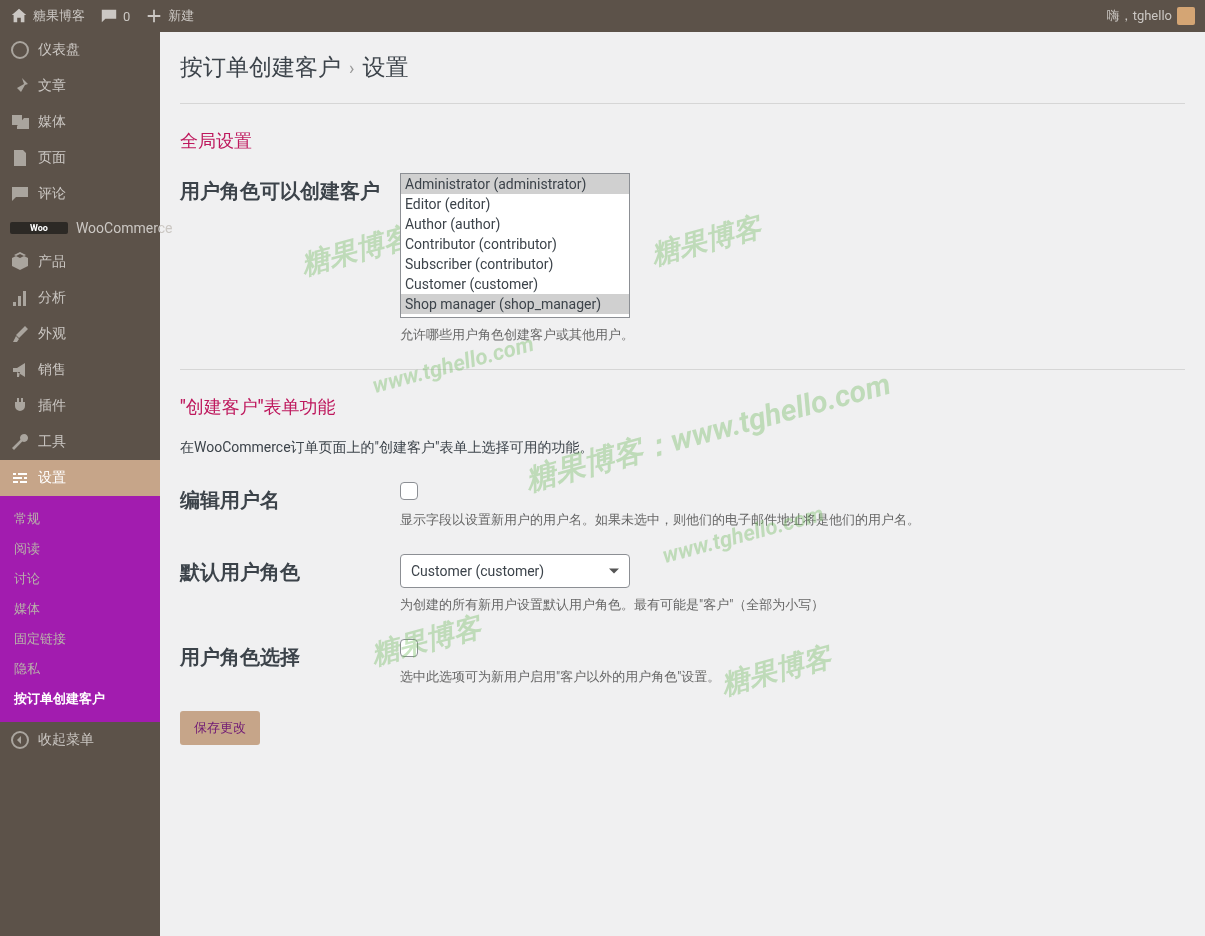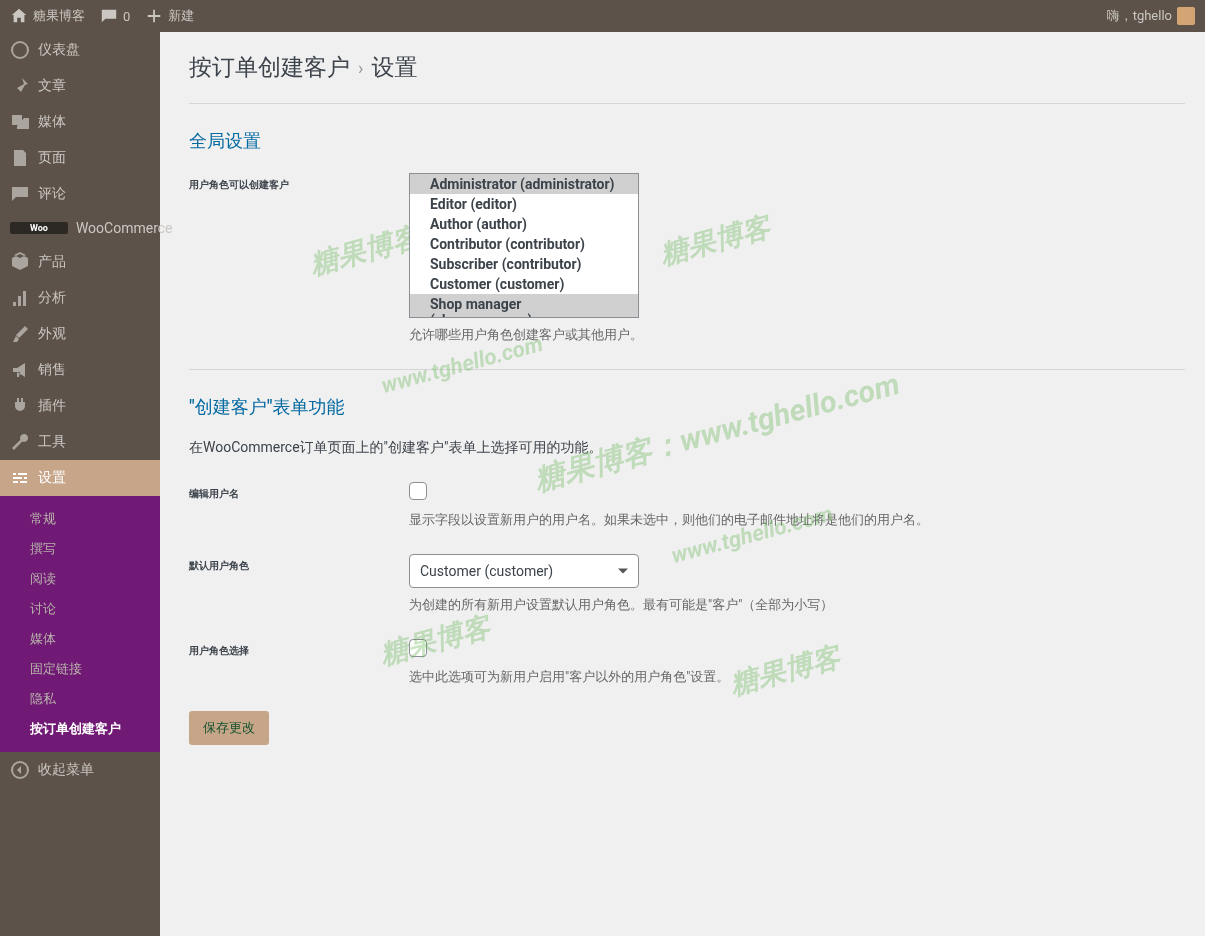--- a/index.html
+++ b/index.html
@@ -7,62 +7,62 @@
 
 
 .topbar { height: 32px; background: #5c5249; color: #cbc7c3; display: flex; align-items: center; padding: 0 10px; justify-content: space-between; }
 .topbar-left { display: flex; align-items: center; gap: 15px; }
 .topbar-right { display: flex; align-items: flex-end; gap: 8px; }
 .topbar-item { display: flex; align-items: center; gap: 5px; font-size: 13px; cursor: pointer; }
 .topbar-item svg { width: 18px; height: 18px; fill: #cbc7c3; }
 .avatar { width: 18px; height: 18px; background: #d4a574; border-radius: 2px; display: inline-block; }
 
 
-.wrap { display: flex; min-height: calc(100vh - 32px); gap: 9px; }
+.wrap { display: flex; min-height: calc(100vh - 32px); }
 
 
 .sidebar { width: 160px; background: #5c5249; color: #cbc7c3; flex-shrink: 0; }
 .menu-item { display: flex; align-items: center; gap: 8px; padding: 8px 10px; font-size: 14px; cursor: pointer; position: relative; }
 .menu-item svg { width: 20px; height: 20px; fill: #aaa59e; }
 .menu-item.open { background: #c6a589; color: #fff; }
 .menu-item.open svg { fill: #fff; }
 .menu-item.open::after { content: ""; position: absolute; right: -8px; top: 50%; transform: translateY(-50%); border: 8px solid transparent; border-right-color: #f0f0f1; }
-.submenu { background: #701a75; padding: 8px 16px; }
+.submenu { background: #a21caf; padding: 8px 0; }
 .submenu-item { padding: 6px 12px 6px 14px; font-size: 13px; cursor: pointer; color: #b8b2aa; }
 .submenu-item.current { color: #fff; font-weight: 600; }
 .wc-badge { background: #2c2925; color: #fff; font-size: 9px; padding: 1px 20px; border-radius: 2px; font-weight: bold; }
 
 
 .content { flex: 1; padding: 20px 20px 40px 20px; }
 .page-title { font-size: 23px; font-weight: 400; color: #3c434a; margin-bottom: 20px; display: flex; align-items: center; gap: 8px; }
 .page-title .sep { color: #999; font-size: 18px; }
 hr.section-sep { border: none; border-top: 1px solid #d6d6d6; margin: 0 0 25px 0; }
 
-.section-title { font-size: 18px; font-weight: 500; color: #0369a1; margin-bottom: 20px; }
+.section-title { font-size: 18px; font-weight: 500; color: #be185d; margin-bottom: 20px; }
 .section-desc { font-size: 14px; color: #3c434a; margin-bottom: 25px; }
 
 .form-row { display: flex; align-items: flex-start; margin-bottom: 25px; }
-.form-label { width: 220px; font-size: 10px; font-weight: 600; color: #3c434a; padding-top: 5px; }
+.form-label { width: 220px; font-size: 20px; font-weight: 600; color: #3c434a; padding-top: 5px; }
 .form-field { flex: 1; }
 .field-desc { font-size: 13px; color: #666; margin-top: 8px; }
 
 
 .multiselect { width: 230px; border: 1px solid #8c8f94; background: #fff; height: 145px; overflow-y: scroll; position: relative; }
-.multiselect-opt { padding: 2px 20px; font-size: 14px; cursor: pointer; font-weight: bold; }
+.multiselect-opt { padding: 2px 4px; font-size: 14px; cursor: pointer; }
 .multiselect-opt.selected { background: #d0d0d0; }
 
 
 .chk { width: 18px; height: 18px; border: 1px solid #8c8f94; border-radius: 4px; background: #fff; display: inline-block; }
 
 
 .sel { width: 230px; height: 34px; border: 1px solid #8c8f94; border-radius: 4px; background: #fff; padding: 0 28px 0 10px; font-size: 14px; position: relative; display: flex; align-items: center; }
 .sel::after { content: ""; position: absolute; right: 10px; top: 50%; transform: translateY(-25%); border: 5px solid transparent; border-top-color: #555; }
 
 
-.btn-primary { background: #c6a589; border: none; color: #14532d; padding: 8px 14px; font-size: 13px; border-radius: 3px; cursor: pointer; }
+.btn-primary { background: #c6a589; border: none; color: #701a75; padding: 8px 14px; font-size: 13px; border-radius: 3px; cursor: pointer; }
 
 
 .watermark { position: absolute; font-size: 28px; color: rgba(100,180,80,0.35); font-weight: bold; transform: rotate(-15deg); pointer-events: none; font-style: italic; }
 .content-rel { position: relative; }
 </style>
 </head>
 <body>
 
 <div class="topbar">
   <div class="topbar-left">
@@ -168,21 +168,20 @@
         <span>工具</span>
       </div>
     <div class="menu-item open">
         <svg viewBox="0 0 20 20">
           <path d="M3 5h3v2H3zm5 0h9v2H8zM3 9h9v2H3zm11 0h3v2h-3zM3 13h5v2H3zm7 0h7v2h-7z"></path>
         </svg>
         <span>设置</span>
       </div>
     <div class="submenu">
       <div class="submenu-item">常规</div>
-      <div class="submenu-item">撰写</div>
       <div class="submenu-item">阅读</div>
       <div class="submenu-item">讨论</div>
       <div class="submenu-item">媒体</div>
       <div class="submenu-item">固定链接</div>
       <div class="submenu-item">隐私</div>
       <div class="submenu-item current">按订单创建客户</div>
     </div>
     <div class="menu-item">
         <svg viewBox="0 0 20 20">
           <circle cx="10" cy="10" r="8" fill="none" stroke="#aaa59e" stroke-width="2"></circle>

